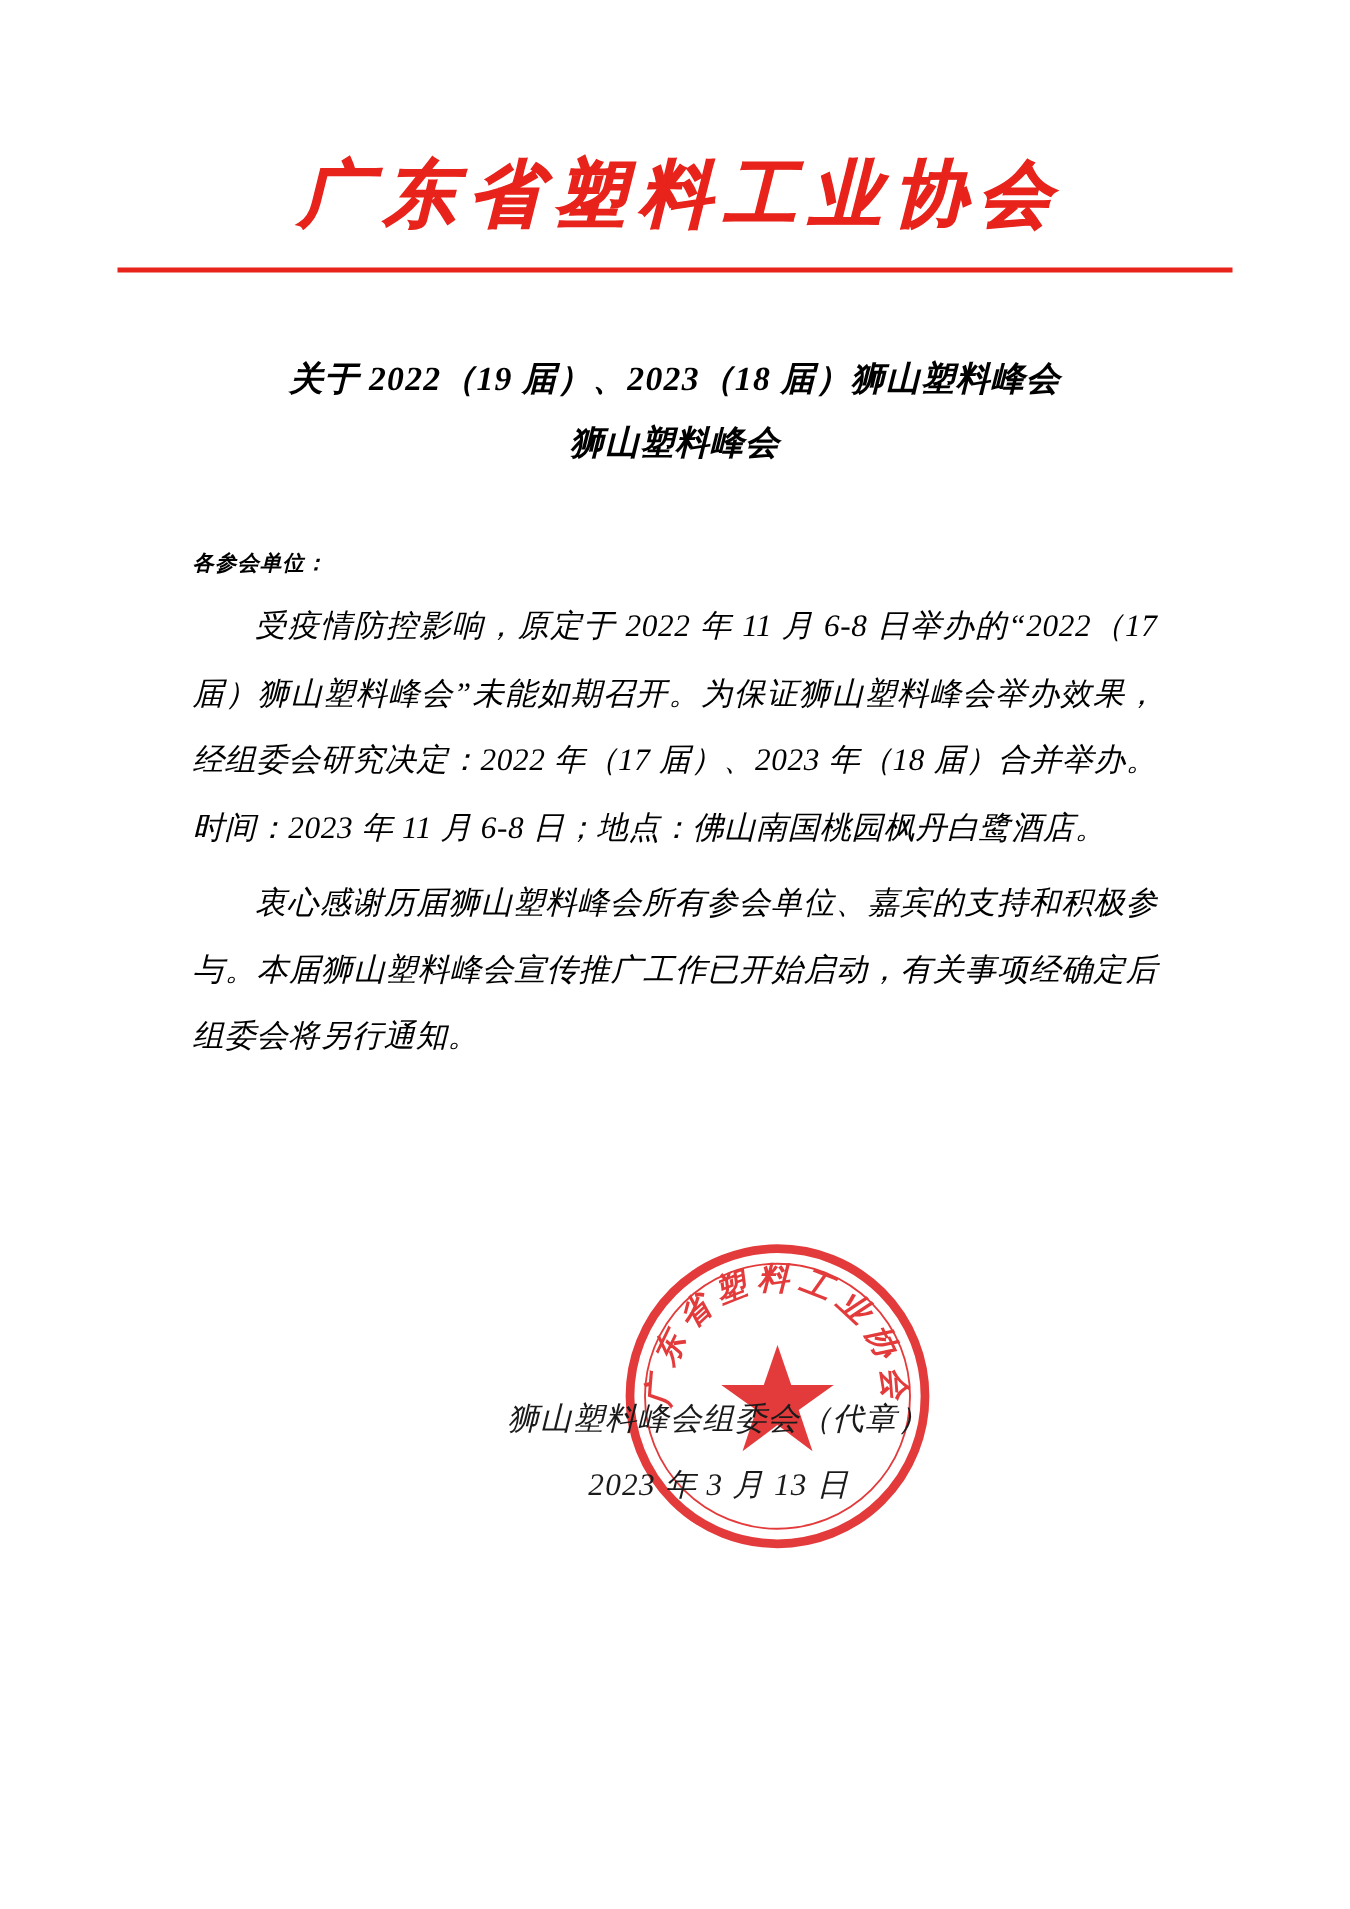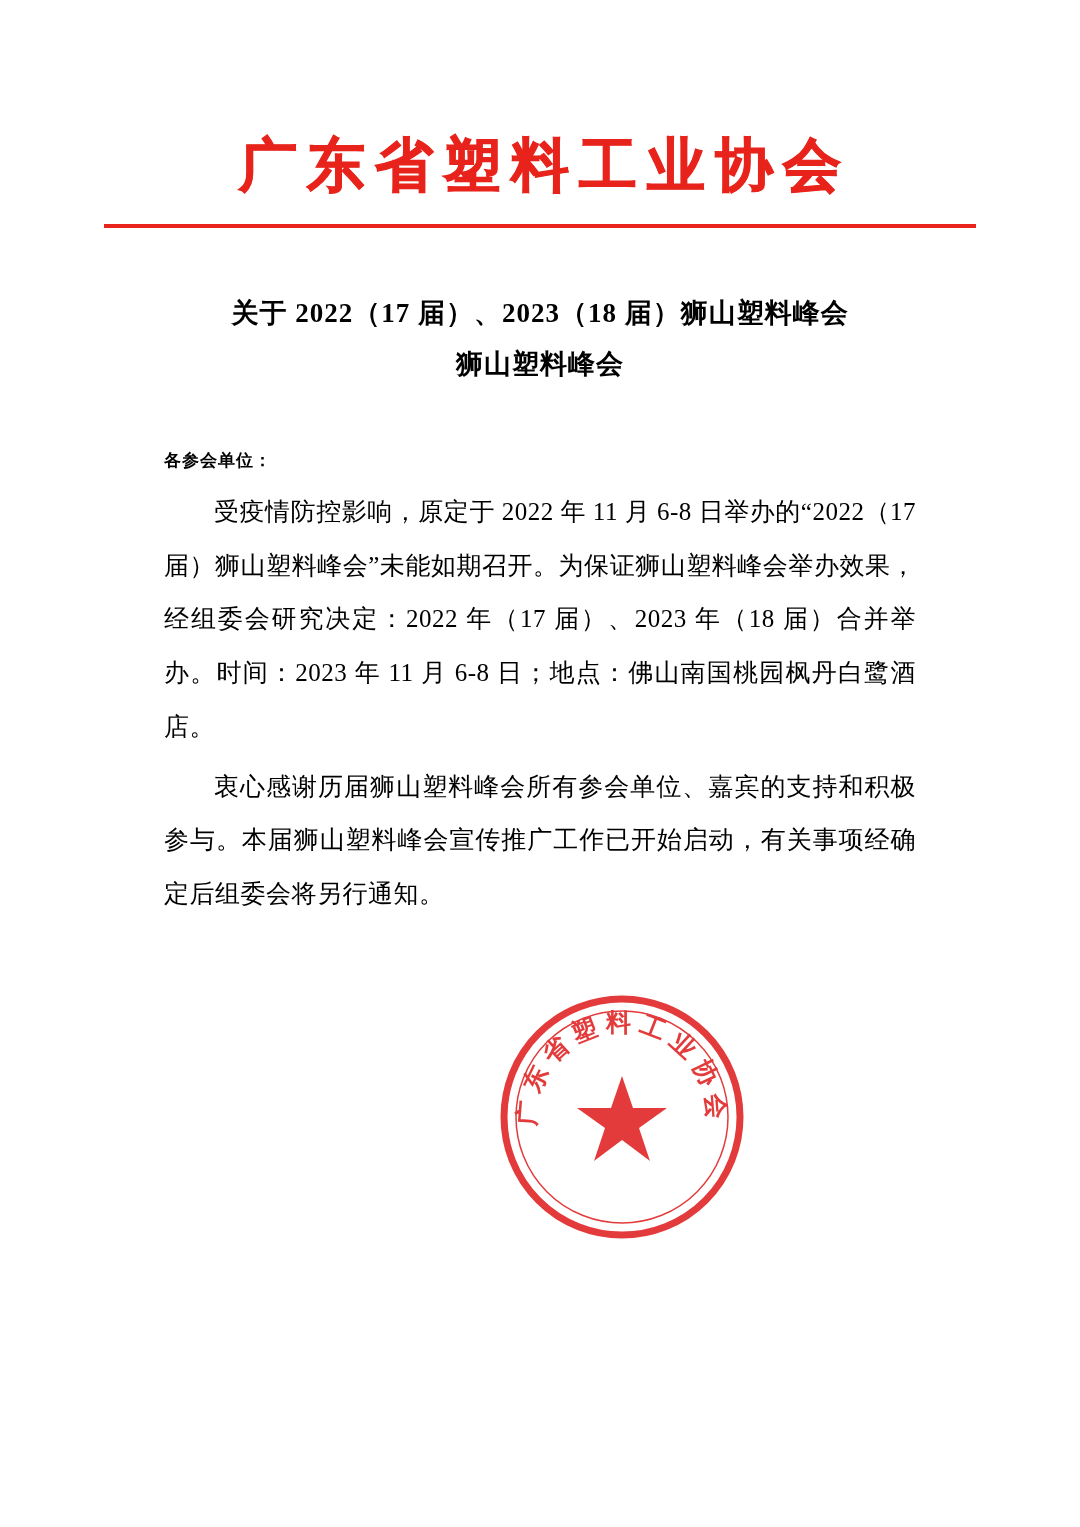--- a/index.html
+++ b/index.html
@@ -12,21 +12,22 @@
     height: 1527px;
     position: relative;
     font-family: "Liberation Serif", "DejaVu Serif", serif;
     color: #000000;
     overflow: hidden;
   }
 
   .page {
     position: absolute;
     inset: 0;
-    padding: 14px;
+    padding: 4px;
+    font-style: italic;
   }
 
   
   .letterhead {
     margin: 120px 90px 0 90px;
     text-align: center;
   }
   .letterhead-title {
     font-family: "Liberation Serif", "DejaVu Serif", serif;
     font-weight: bold;
@@ -123,21 +124,21 @@
 <body>
 
 <div class="page">
 
   <div class="letterhead">
     <div class="letterhead-title">广东省塑料工业协会</div>
     <div class="letterhead-rule"></div>
   </div>
 
   <div class="doc-title">
-    <span class="doc-title-line">关于 2022（17 届）、2023（18 届）狮山塑料峰会</span>
+    <span class="doc-title-line">关于 2022（19 届）、2023（18 届）狮山塑料峰会</span>
     <span class="doc-title-line">狮山塑料峰会</span>
   </div>
 
   <div class="body-wrap">
     <div class="salutation">各参会单位：</div>
     <p class="para">受疫情防控影响，原定于 2022 年 11 月 6-8 日举办的“2022（17 届）狮山塑料峰会”未能如期召开。为保证狮山塑料峰会举办效果，经组委会研究决定：2022 年（17 届）、2023 年（18 届）合并举办。时间：2023 年 11 月 6-8 日；地点：佛山南国桃园枫丹白鹭酒店。</p>
     <p class="para">衷心感谢历届狮山塑料峰会所有参会单位、嘉宾的支持和积极参与。本届狮山塑料峰会宣传推广工作已开始启动，有关事项经确定后组委会将另行通知。</p>
   </div>
 
   <div class="seal">
@@ -149,14 +150,20 @@
       </g>
       <defs>
         <path id="sealArc" d="M 125,125 m -86,0 a 86,86 0 1 1 172,0" fill="none"></path>
       </defs>
       <text font-family="'Liberation Serif','DejaVu Serif',serif" font-size="25" font-weight="bold" fill="#e02020" letter-spacing="7">
         <textPath href="#sealArc" startOffset="50%" text-anchor="middle">广东省塑料工业协会</textPath>
       </text>
     </svg>
   </div>
 
+  <div class="sign-block">
+    <div class="sign-inner">
+      <div class="sign-line">狮山塑料峰会组委会（代章）</div>
+      <div class="sign-line sign-date">2023 年 3 月 13 日</div>
+    </div>
+  </div>
 
 </div>
 
 </body></html>

